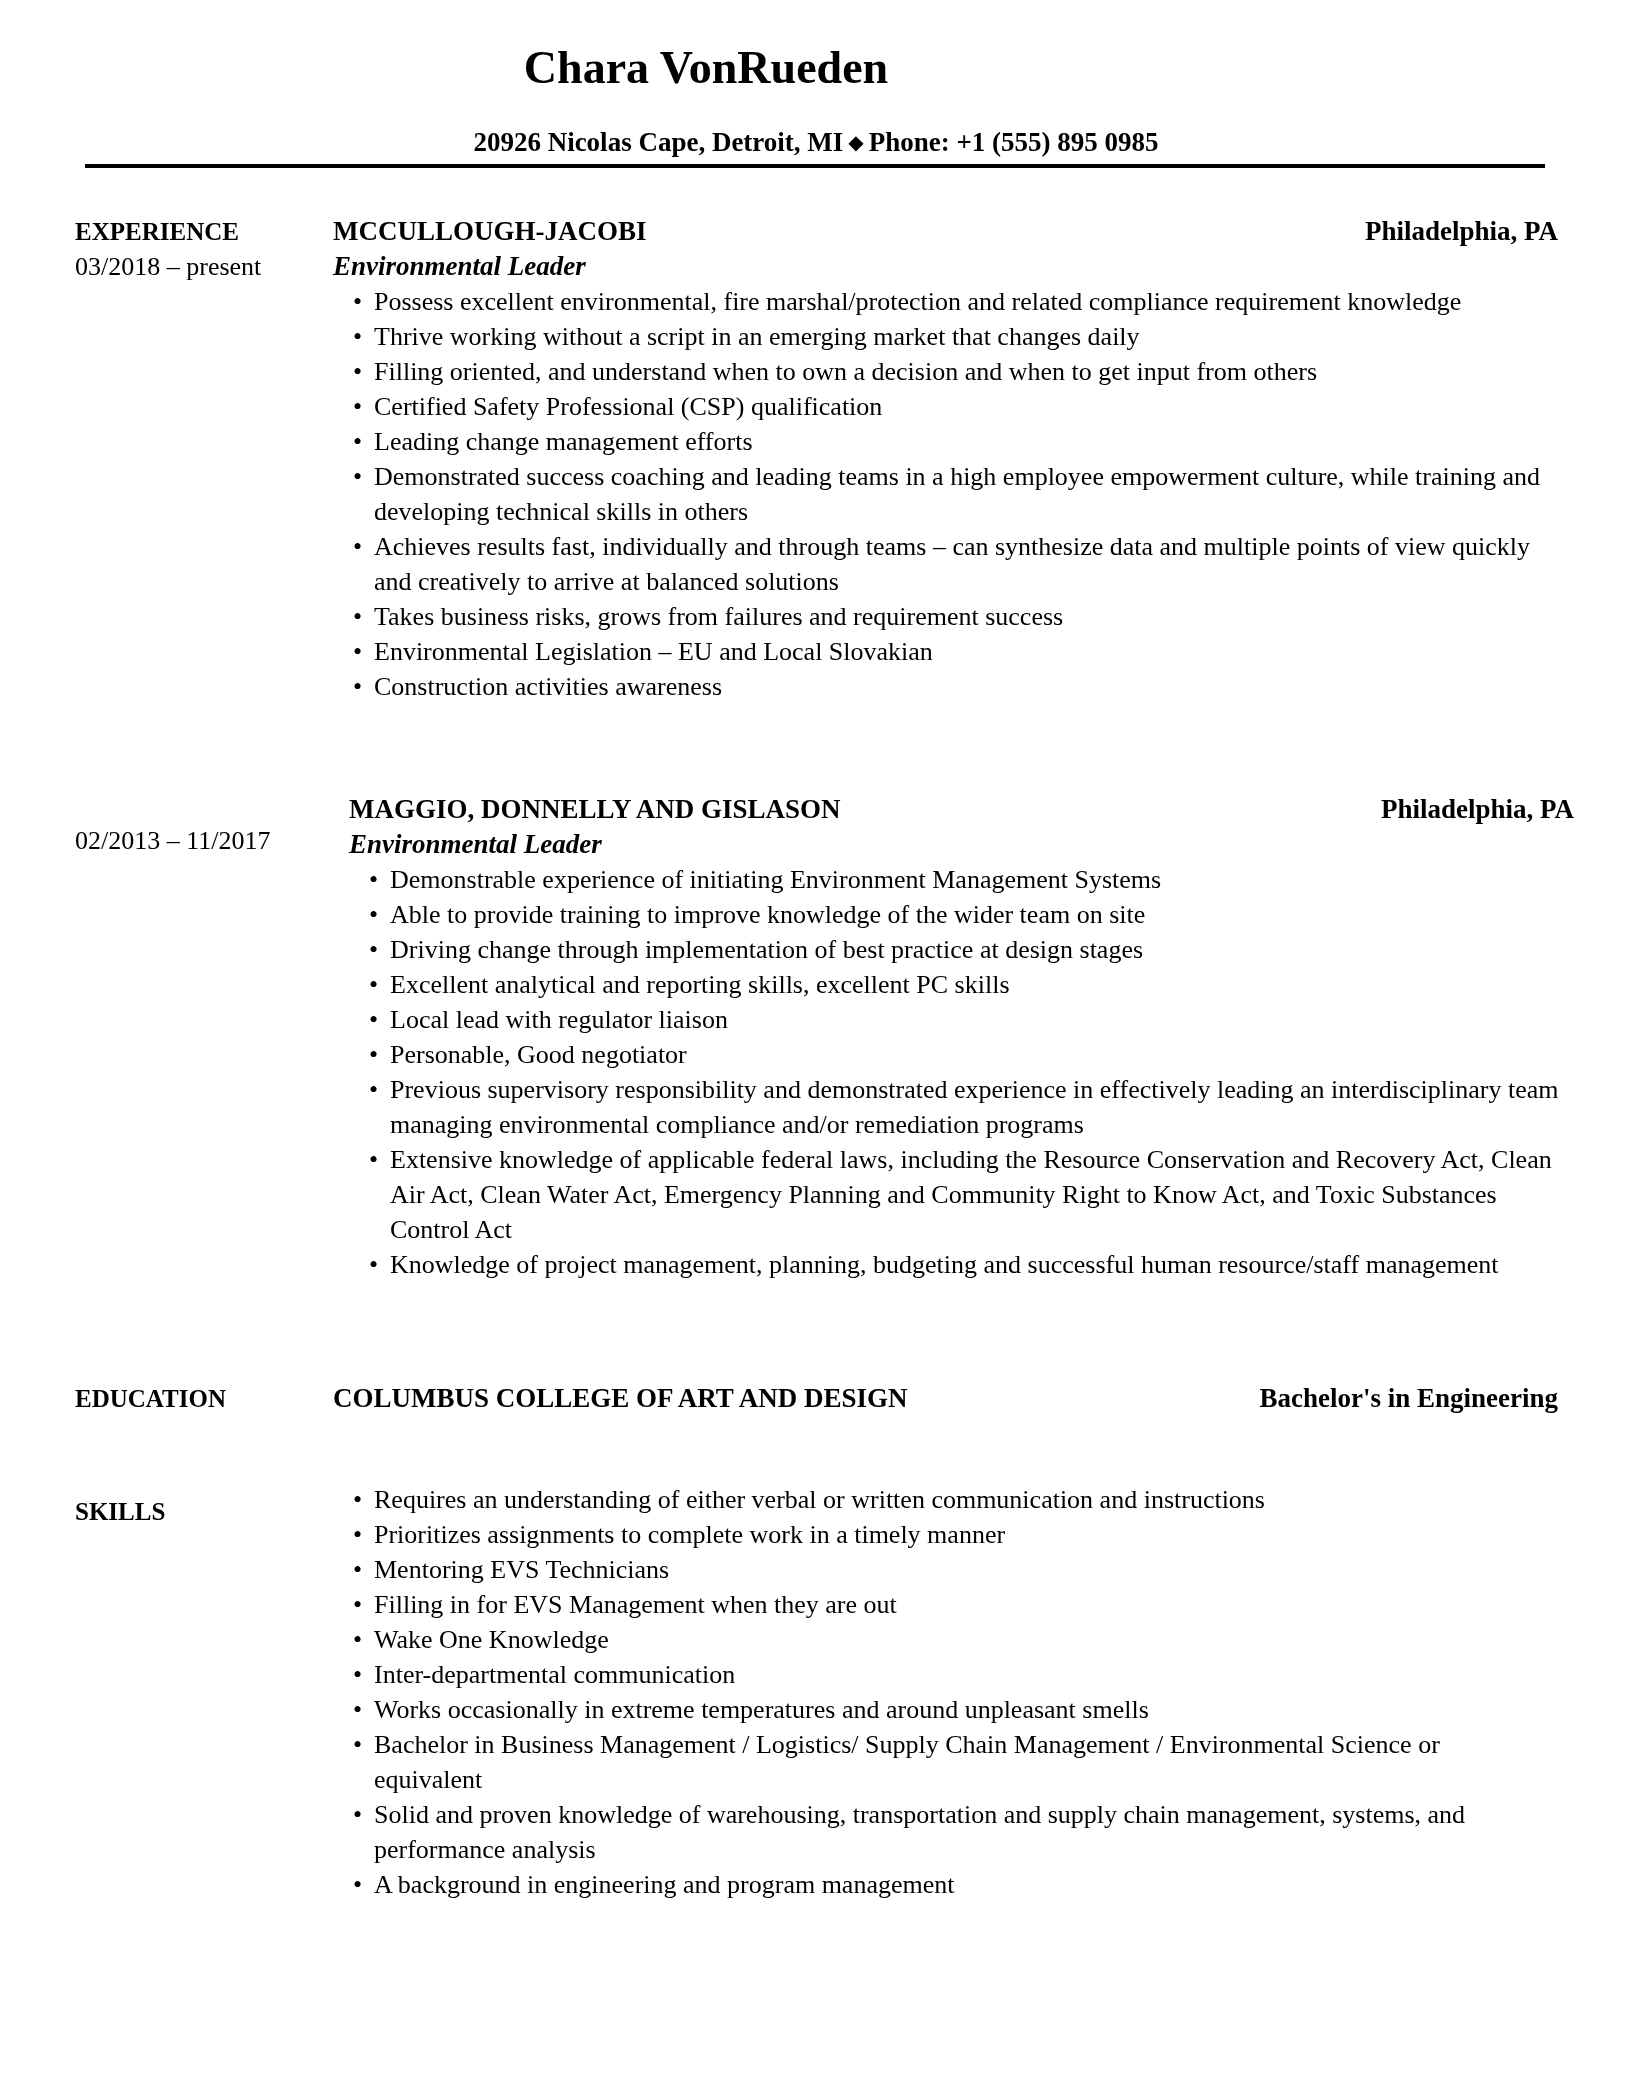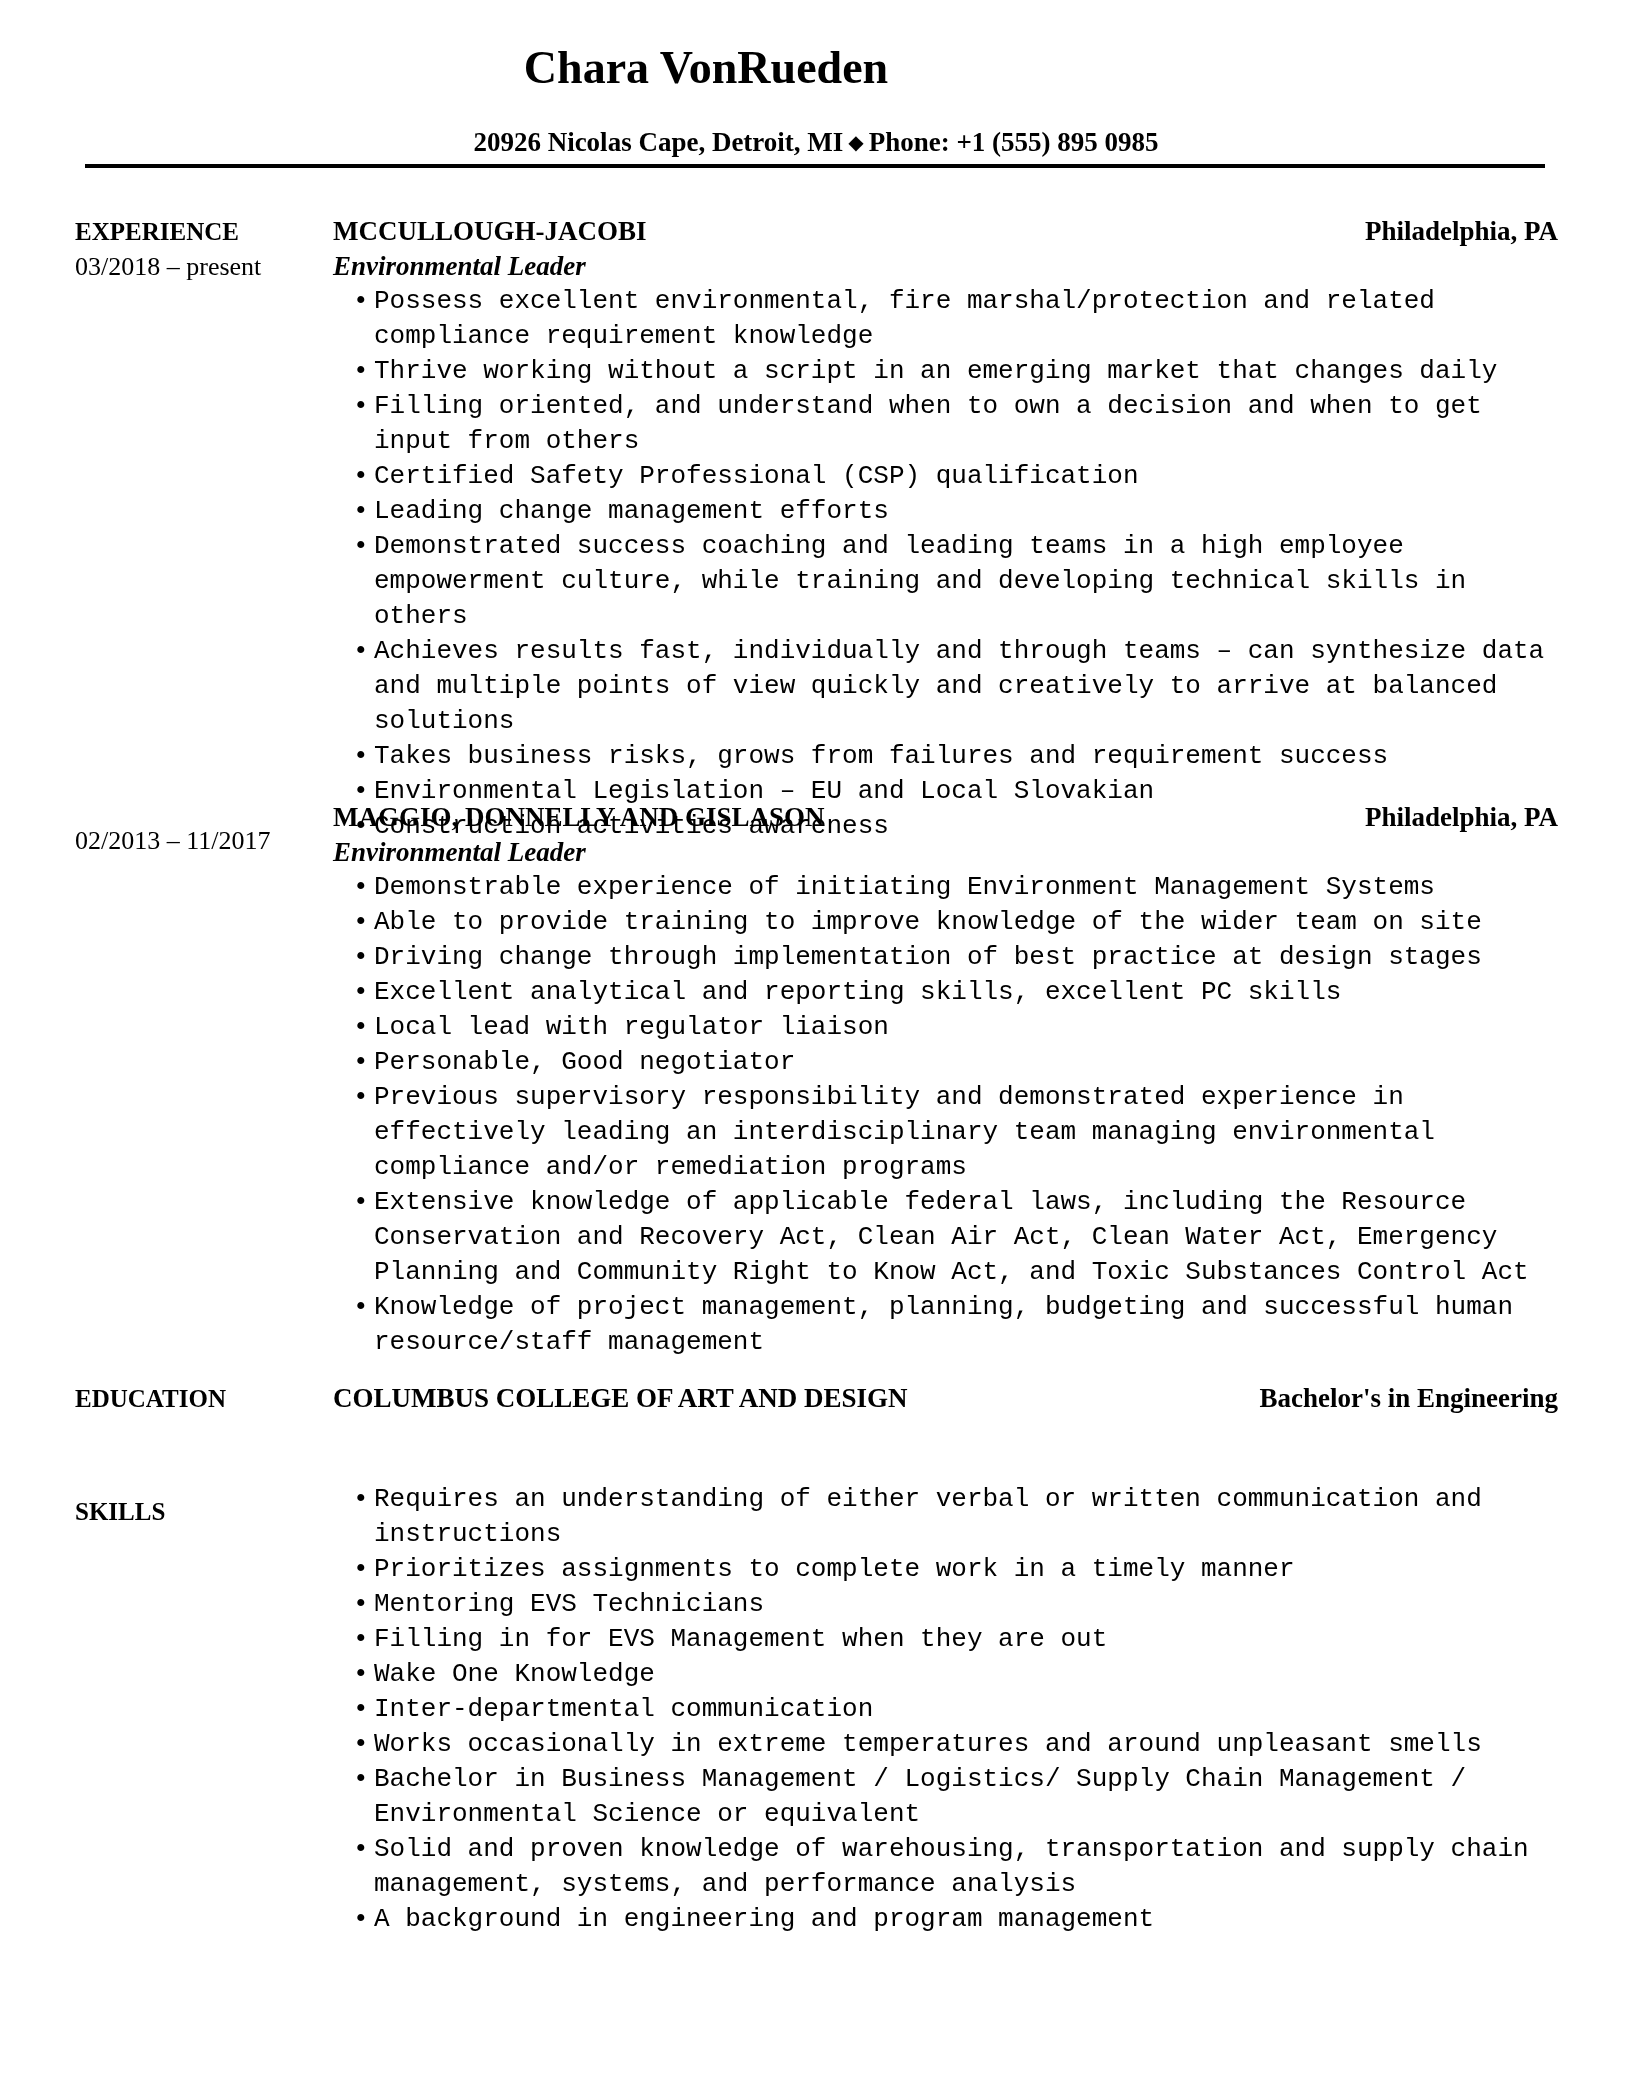--- a/index.html
+++ b/index.html
@@ -31,21 +31,21 @@
   .entry { position: absolute; left: 333px; width: 1225px; }
   .entry-head { position: relative; height: 35px; }
   .company {
     position: absolute; left: 0; top: 0; font-size: 27px; font-weight: bold; line-height: 35px;
   }
   .location {
     position: absolute; right: 0; top: 0; font-size: 27px; font-weight: bold; line-height: 35px;
   }
   .role { font-size: 27px; font-weight: bold; font-style: italic; line-height: 35px; }
   ul.bullets {
-    margin: 0; padding: 0 0 0 41px; list-style: none; font-family: Liberation Mono, monospace;
+    margin: 0; padding: 0 0 0 41px; list-style: none;
   }
   ul.bullets li {
     position: relative; font-size: 26px; line-height: 35px; padding-right: 10px;
   }
   ul.bullets li::before {
     content: "\2022"; position: absolute; left: -21px; top: 0;
   }
 </style>
 </head>
 <body>
@@ -75,21 +75,21 @@
       <li>Achieves results fast, individually and through teams – can synthesize data and multiple points of view quickly and creatively to arrive at balanced solutions</li>
       <li>Takes business risks, grows from failures and requirement success</li>
       <li>Environmental Legislation – EU and Local Slovakian</li>
       <li>Construction activities awareness</li>
     </ul>
   </div>
 </div>
 
 <div class="section" style="top:788px;">
   <div class="date" style="top:35px;">02/2013 – 11/2017</div>
-  <div class="entry" style="top:12px;">
+  <div class="entry" style="top:4px;margin-left:16px;">
     <div class="entry-head">
       <span class="company">MAGGIO, DONNELLY AND GISLASON</span>
       <span class="location">Philadelphia, PA</span>
     </div>
     <div class="role">Environmental Leader</div>
     <ul class="bullets">
       <li>Demonstrable experience of initiating Environment Management Systems</li>
       <li>Able to provide training to improve knowledge of the wider team on site</li>
       <li>Driving change through implementation of best practice at design stages</li>
       <li>Excellent analytical and reporting skills, excellent PC skills</li>

